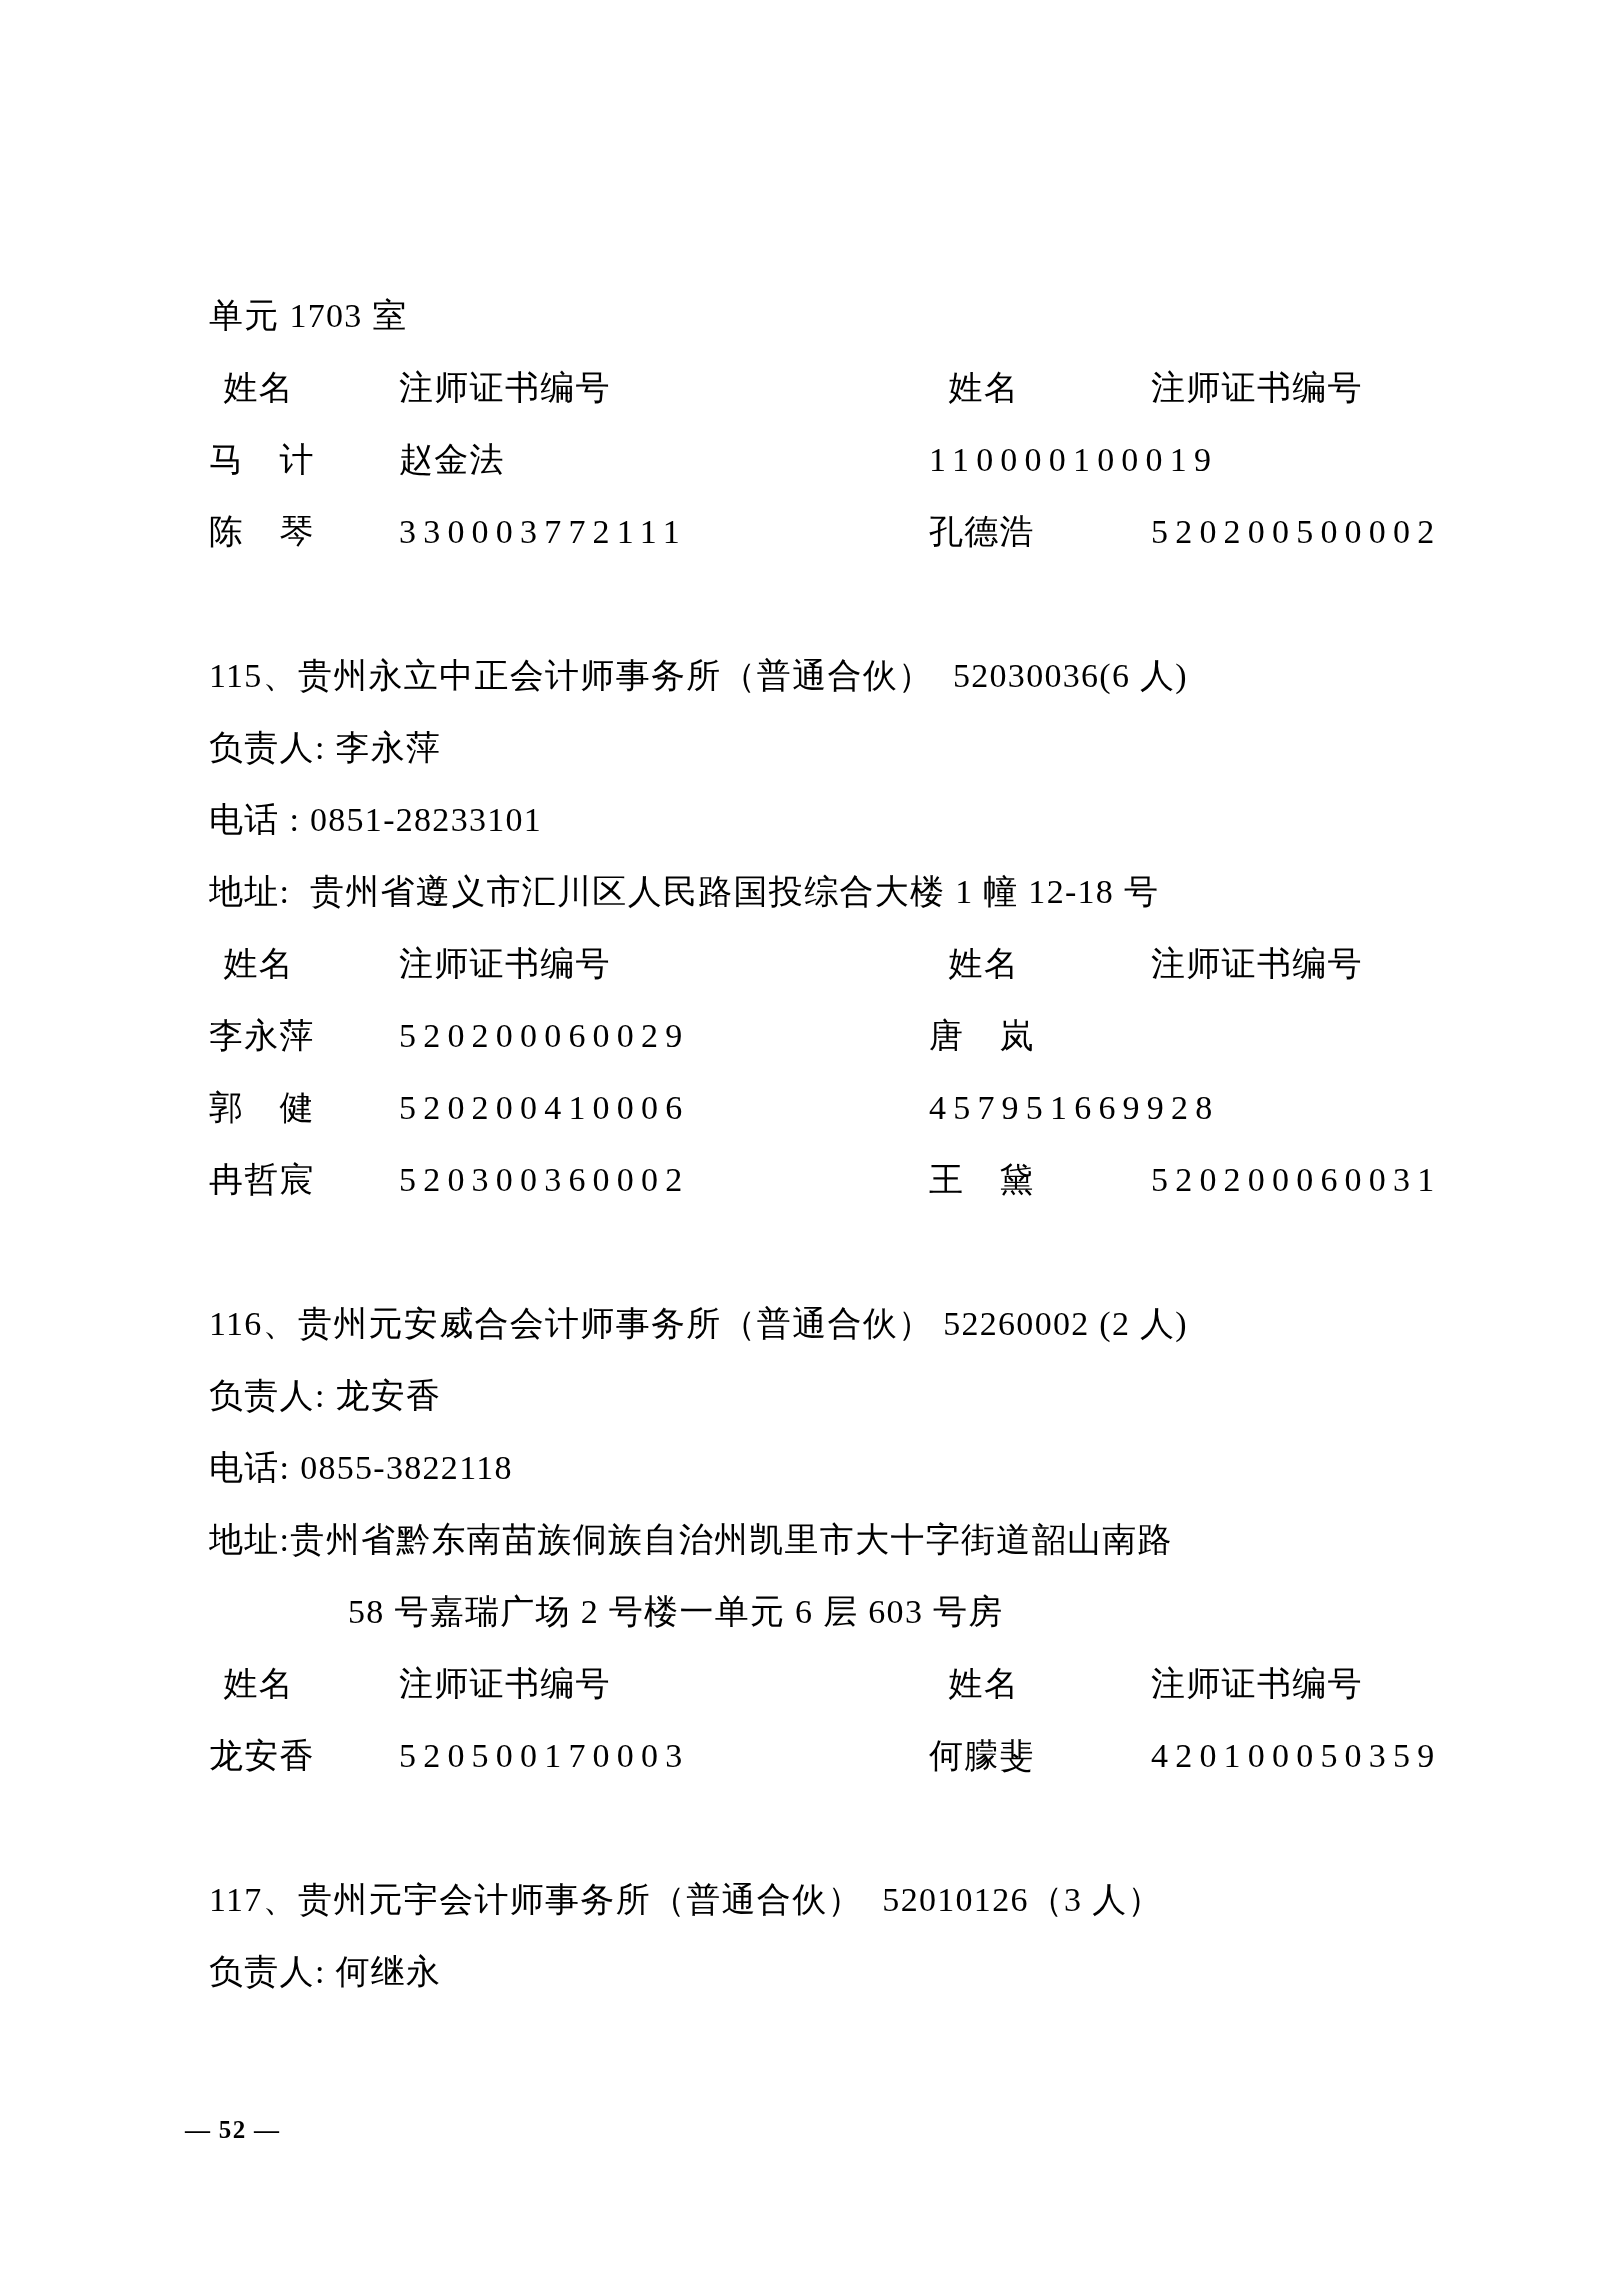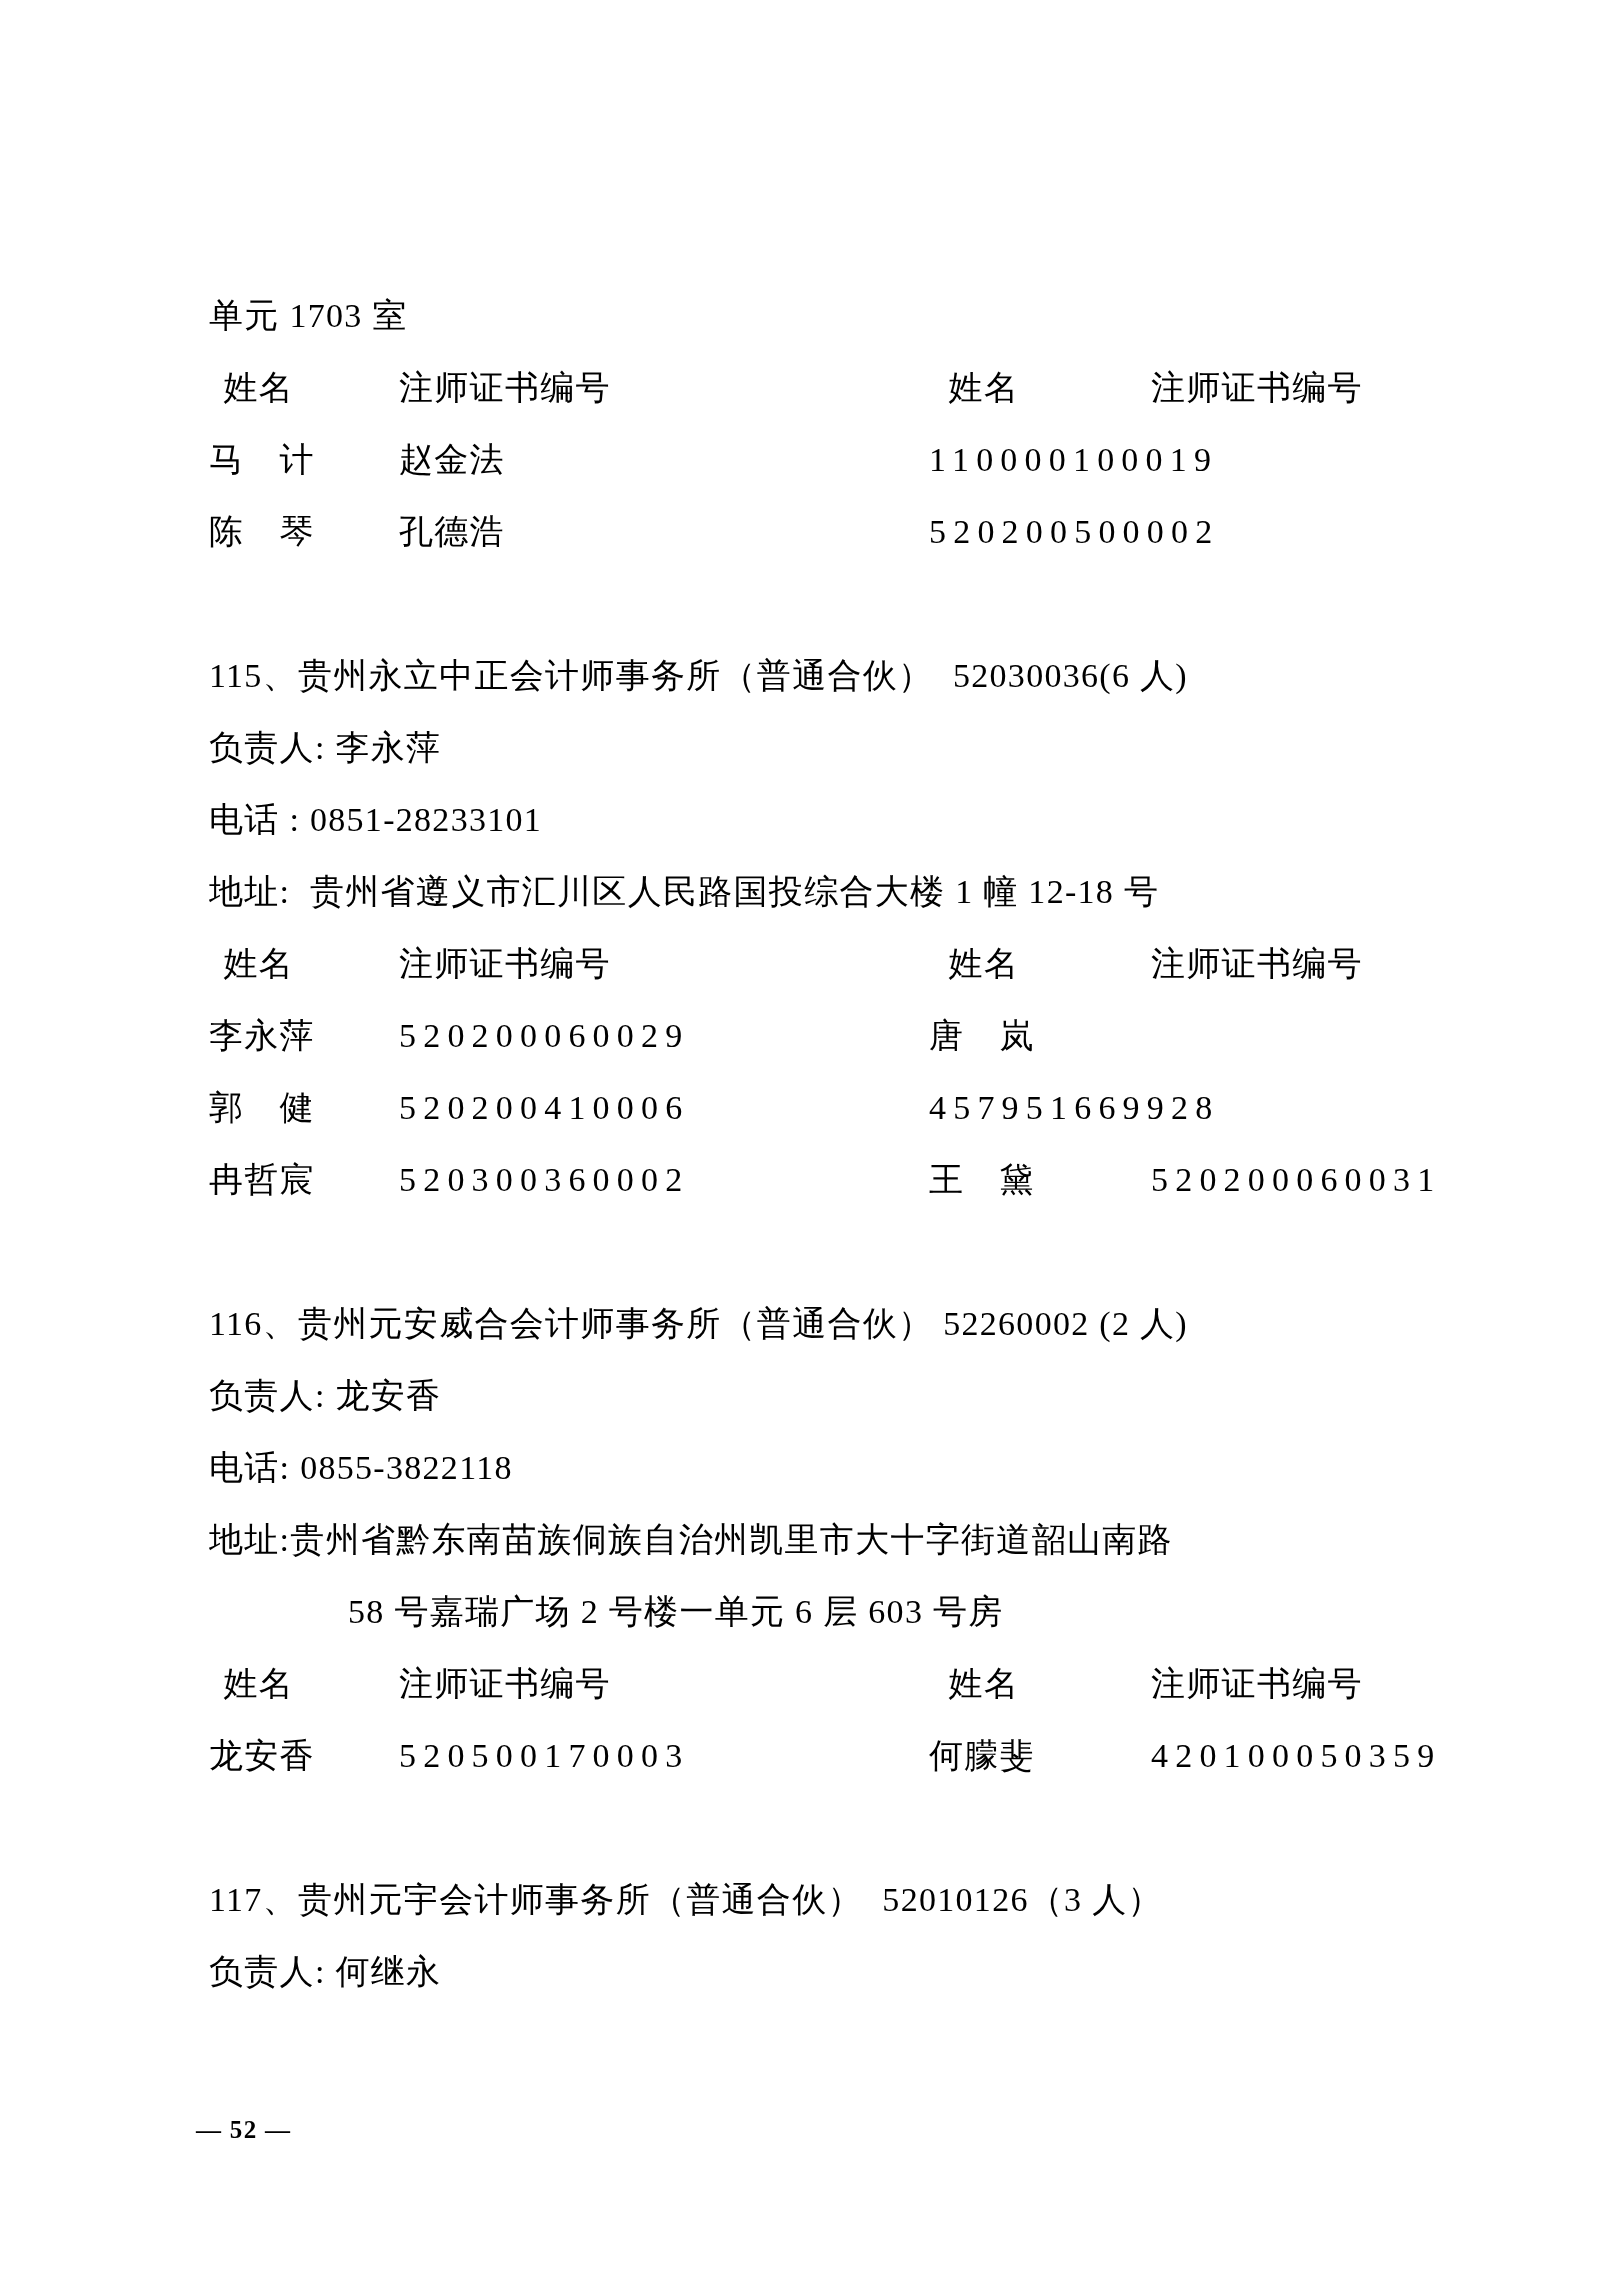--- a/index.html
+++ b/index.html
@@ -19,21 +19,21 @@
   .trow{
     display:grid;
     grid-template-columns:190px 530px 222px 1fr;
     height:72px;line-height:72px;white-space:pre;
   }
   .cell{letter-spacing:1.3px;}
   .cert{letter-spacing:7.2px;}
   .hdr.name1{padding-left:14.4px;}
   .hdr.name2{padding-left:19.6px;}
   .footer{
-    position:absolute;left:196px;top:2116px;
+    position:absolute;left:185px;top:2116px;
     font-size:25px;font-weight:bold;letter-spacing:1.3px;white-space:pre;
   }
 </style>
 </head>
 <body>
 
 <div class="page">
   <div class="content">
 
     <div class="line">单元 1703 室</div>
@@ -44,20 +44,21 @@
       <span class="cell hdr name2">姓名</span>
       <span class="cell hdr">注师证书编号</span>
     </div>
     <div class="trow">
       <span class="cell">马　计</span>
       <span class="cell">赵金法</span>
       <span class="cell cert">110000100019</span>
     </div>
     <div class="trow">
       <span class="cell">陈　琴</span>
+      <span class="cell cert">330003772111</span>
       <span class="cell">孔德浩</span>
       <span class="cell cert">520200500002</span>
     </div>
 
     <div class="gap"></div>
 
     <div class="line">115、贵州永立中正会计师事务所（普通合伙）  52030036(6 人)</div>
     <div class="line">负责人: 李永萍</div>
     <div class="line">电话 : 0851-28233101</div>
     <div class="line">地址:  贵州省遵义市汇川区人民路国投综合大楼 1 幢 12-18 号</div>

